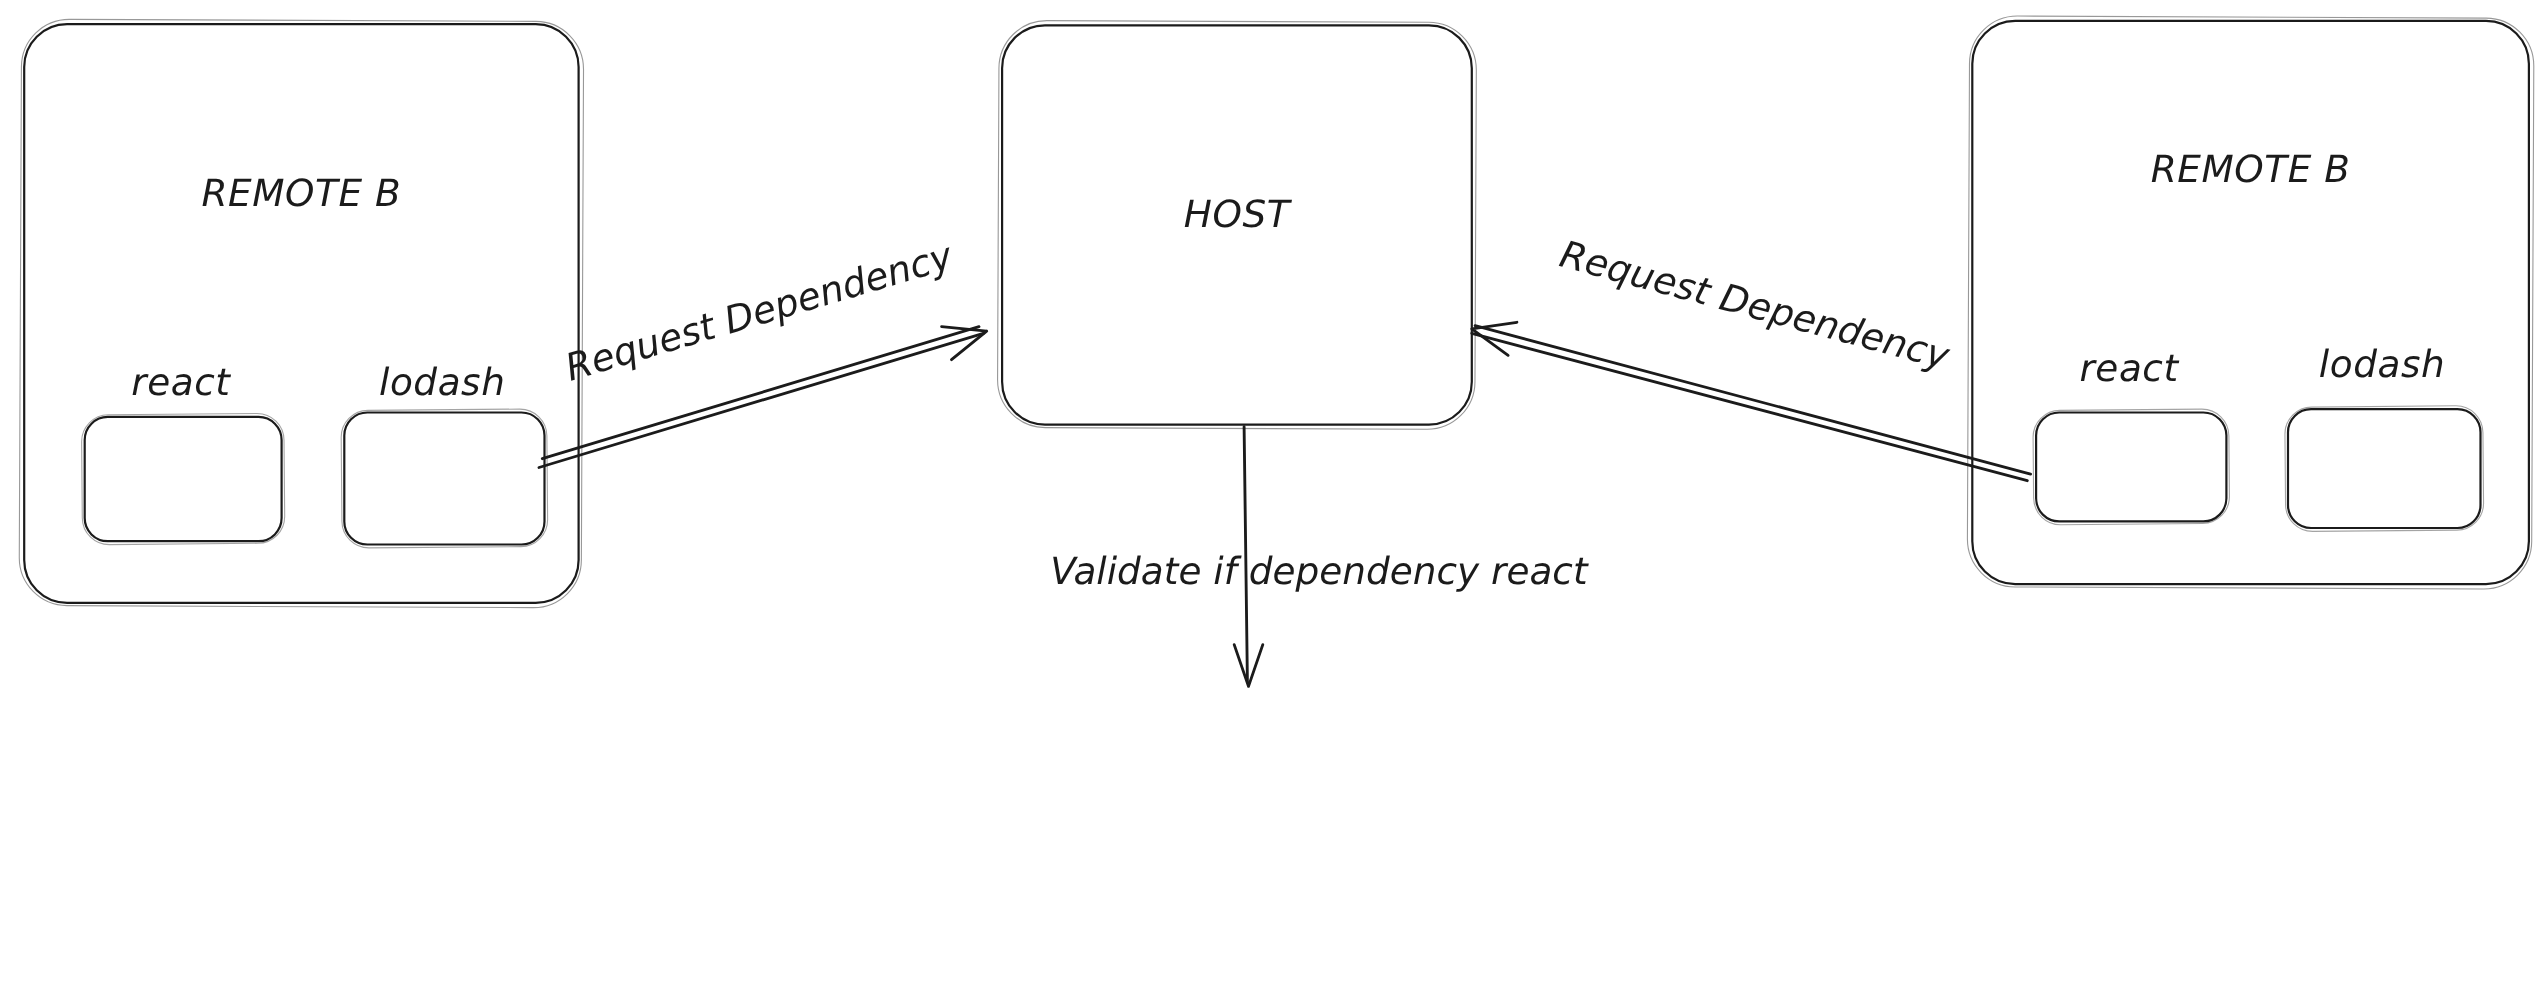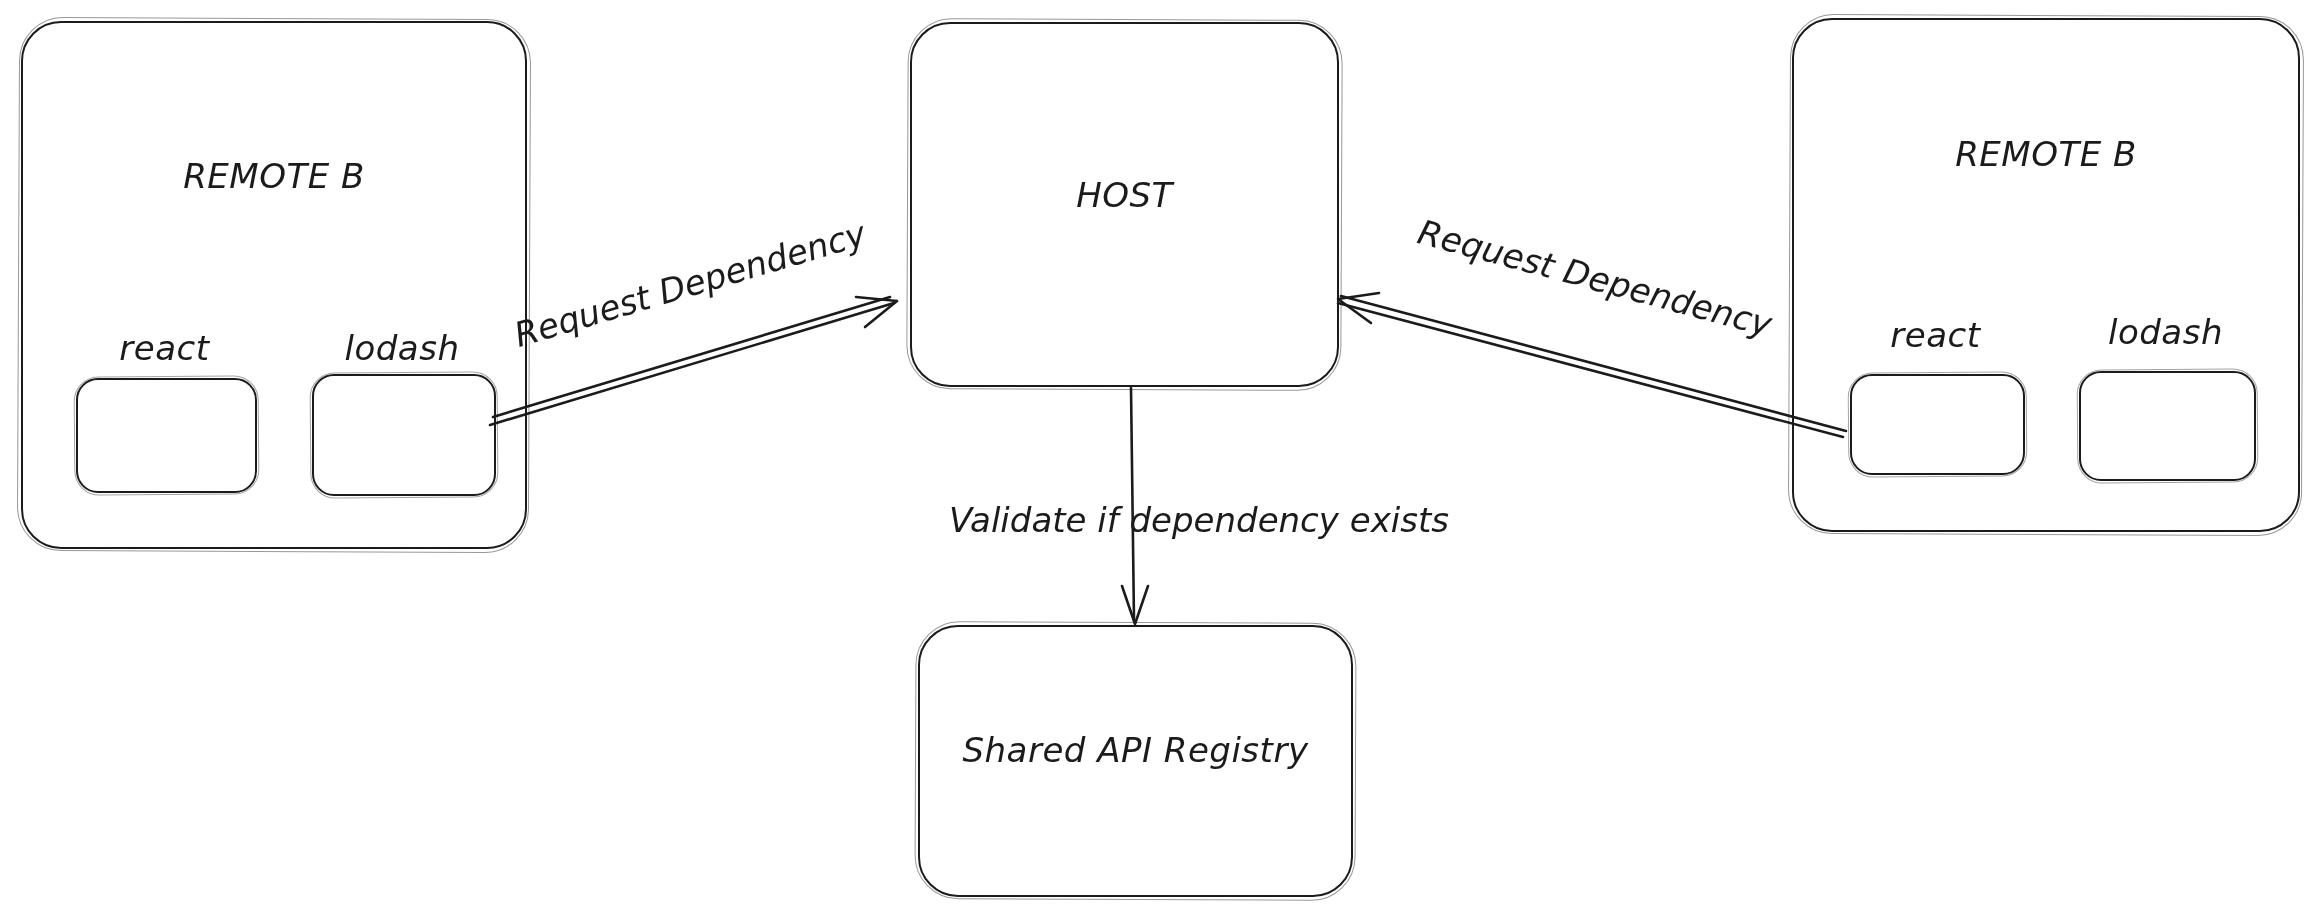--- a/index.html
+++ b/index.html
@@ -95,21 +95,18 @@
   </div>
 
   <div class="node" style="left:1792px; top:18px; width:504px; height:510px;">
     <div class="label center" style="left:0; right:0; top:115px;">REMOTE B</div>
     <div class="label center" style="left:56px; width:171px; top:296px;">react</div>
     <div class="pkg" style="left:56px; top:354px; width:171px; height:97px;"></div>
     <div class="label center" style="left:285px; width:173px; top:293px;">lodash</div>
     <div class="pkg" style="left:285px; top:351px; width:173px; height:106px;"></div>
   </div>
 
-  <div class="node" style="left:918px; top:625px; width:431px; height:268px;">
-    <div class="label center" style="left:0; right:0; top:104px;">Shared API Registry</div>
-  </div>
 
   <div class="edge-label edge-label-left">Request Dependency</div>
   <div class="edge-label edge-label-right">Request Dependency</div>
-  <div class="edge-label edge-label-down">Validate if dependency exists</div>
+  <div class="edge-label edge-label-down">Validate if dependency react</div>
 
 </div>
 
 </body></html>

